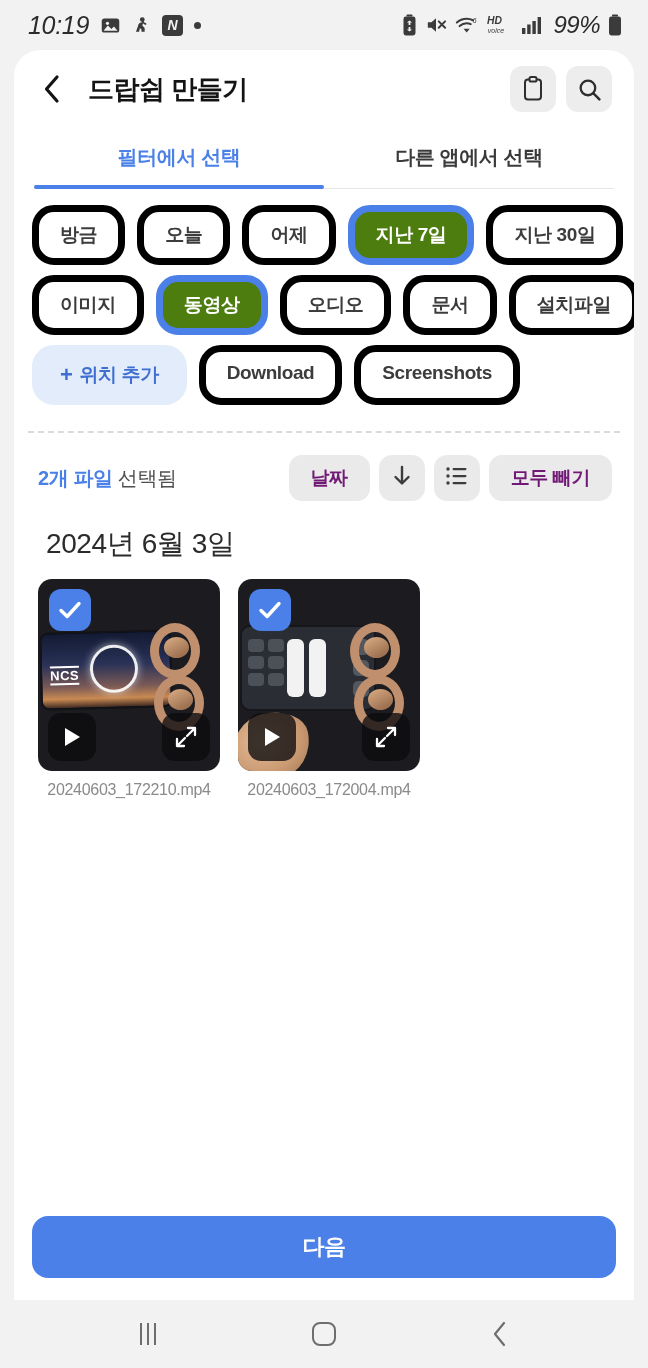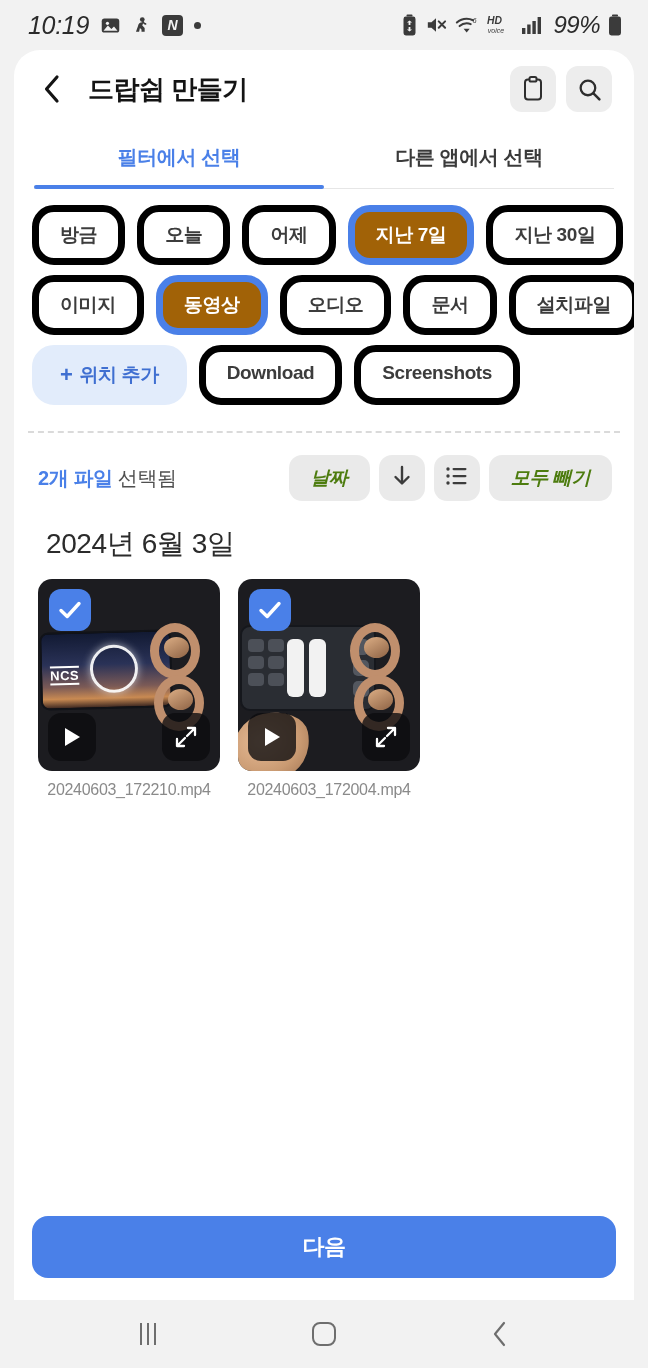--- a/index.html
+++ b/index.html
@@ -165,21 +165,21 @@
     padding: 10px 21px;
     font-size: 19px;
     font-weight: 700;
     color: #3c3c3c;
     background: #fff;
     cursor: pointer;
     letter-spacing: -0.4px;
     flex-shrink: 0;
   }
   .chip.selected {
-    background: #a16207;
+    background: #4d7c0f;
     border-color: #4a80e8;
     color: #ffffff;
   }
   .chip.add-loc {
     background: #e2ecfb;
     border-color: #e2ecfb;
     color: #3f6fd1;
     display: flex;
     align-items: center;
     gap: 7px;
@@ -217,24 +217,23 @@
   .pill-btn {
     background: #eaeaea;
     border-radius: 13px;
     height: 46px;
     display: flex;
     align-items: center;
     justify-content: center;
     padding: 0 22px;
     font-size: 19px;
     font-weight: 700;
-    color: #4d7c0f;
+    color: #701a75;
     cursor: pointer;
     letter-spacing: -0.4px;
-    font-style: italic;
   }
   .pill-btn.square { width: 46px; padding: 0; }
 
   
   .file-scroll {
     flex: 1;
     overflow: hidden;
     padding: 0 24px;
   }
   .date-head {

